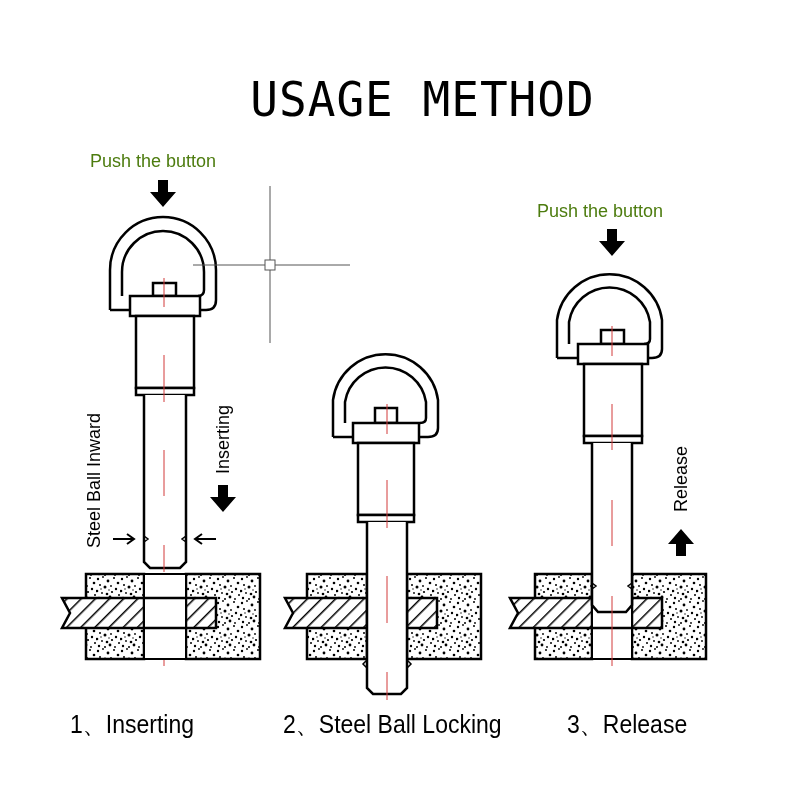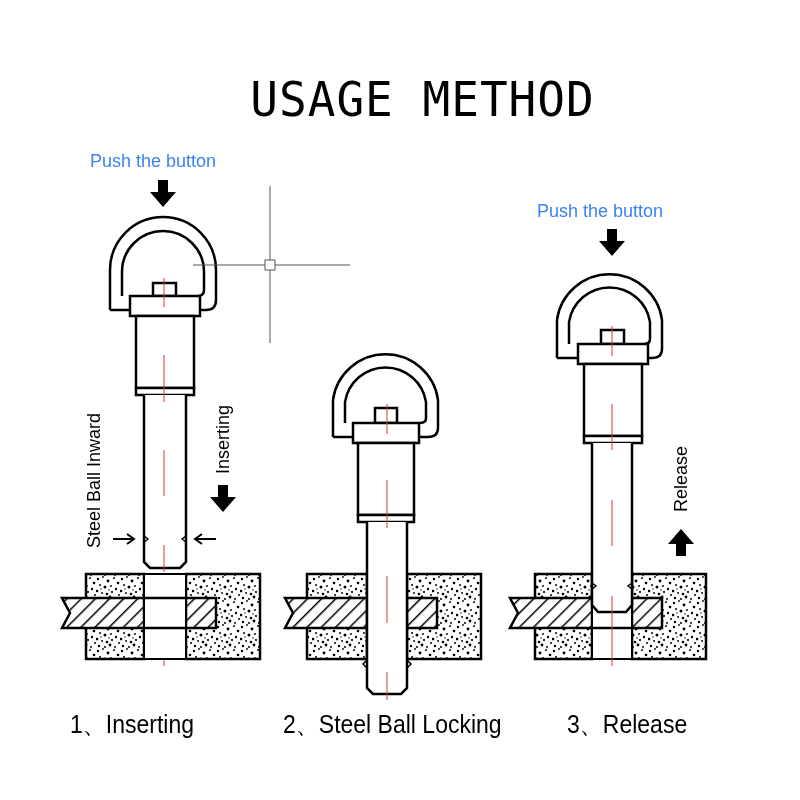--- a/index.html
+++ b/index.html
@@ -1,19 +1,19 @@
 <!DOCTYPE html>
 <html><head>
 <meta charset="utf-8">
 <style>
   html,body{margin:0;padding:0;background:#fff;}
   body{width:800px;height:800px;position:relative;overflow:hidden;font-family:"Liberation Sans",sans-serif;}
   #title{position:absolute;left:0;top:72px;width:845px;text-align:center;font-family:"DejaVu Sans Mono","Liberation Mono",monospace;font-size:46px;letter-spacing:1px;color:#000;transform:scaleY(1.05);}
   svg#dia{position:absolute;left:0;top:0;}
-  .lbl{position:absolute;font-size:18px;color:#3b82f6;white-space:nowrap;}
+  .lbl{position:absolute;font-size:18px;color:#4d7c0f;white-space:nowrap;}
   .vlbl{position:absolute;font-size:18px;color:#000;white-space:nowrap;transform-origin:left top;transform:rotate(-90deg);}
   .cap{position:absolute;top:708px;font-size:25px;color:#000;white-space:nowrap;transform:scaleX(0.92);transform-origin:left center;}
 </style>
 </head>
 <body>
 
 <div id="title">USAGE METHOD</div>
 
 <svg id="dia" width="800" height="800" viewBox="0 0 800 800">
   <defs>

